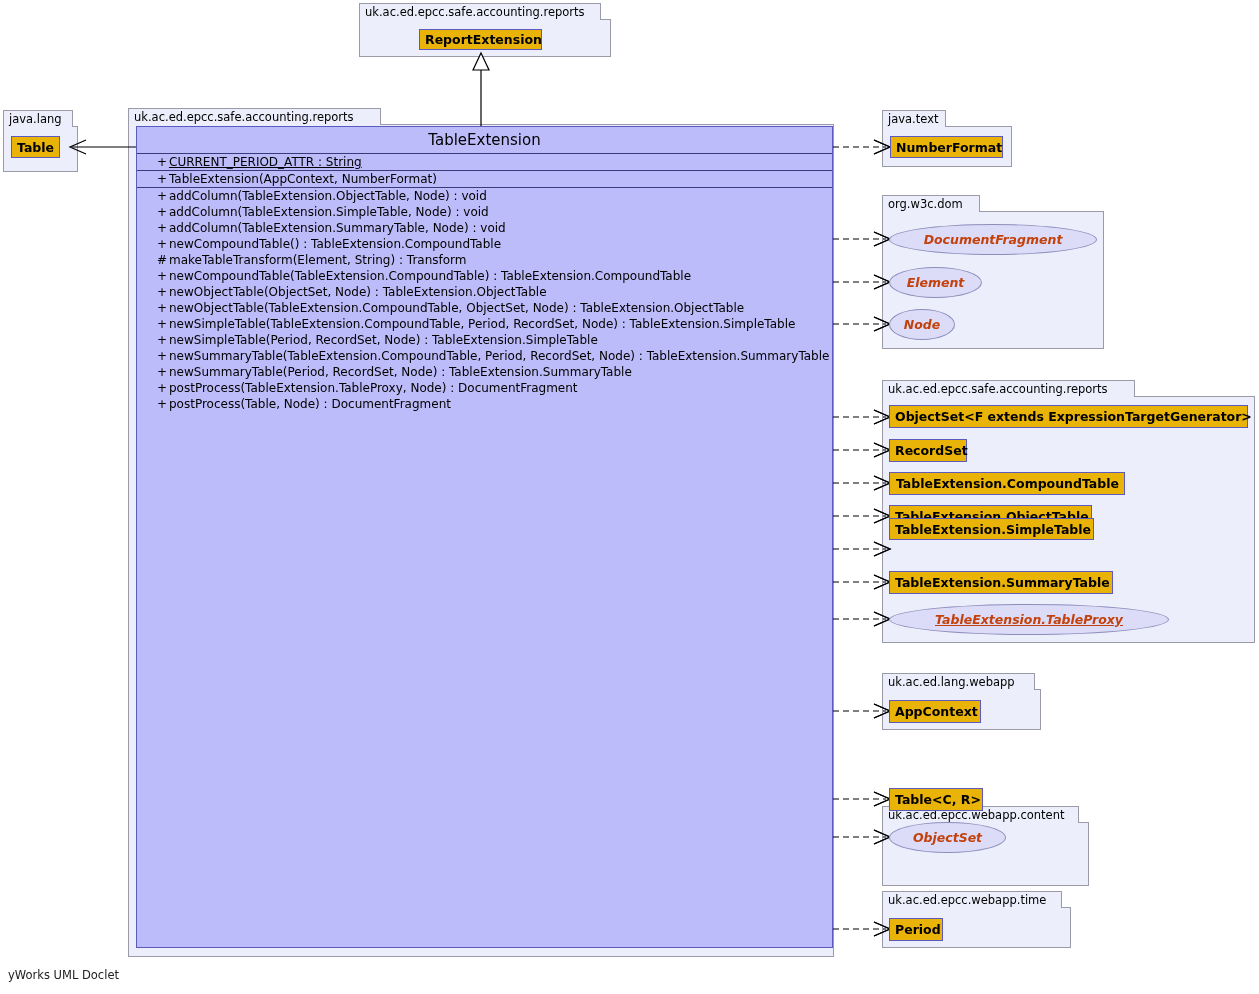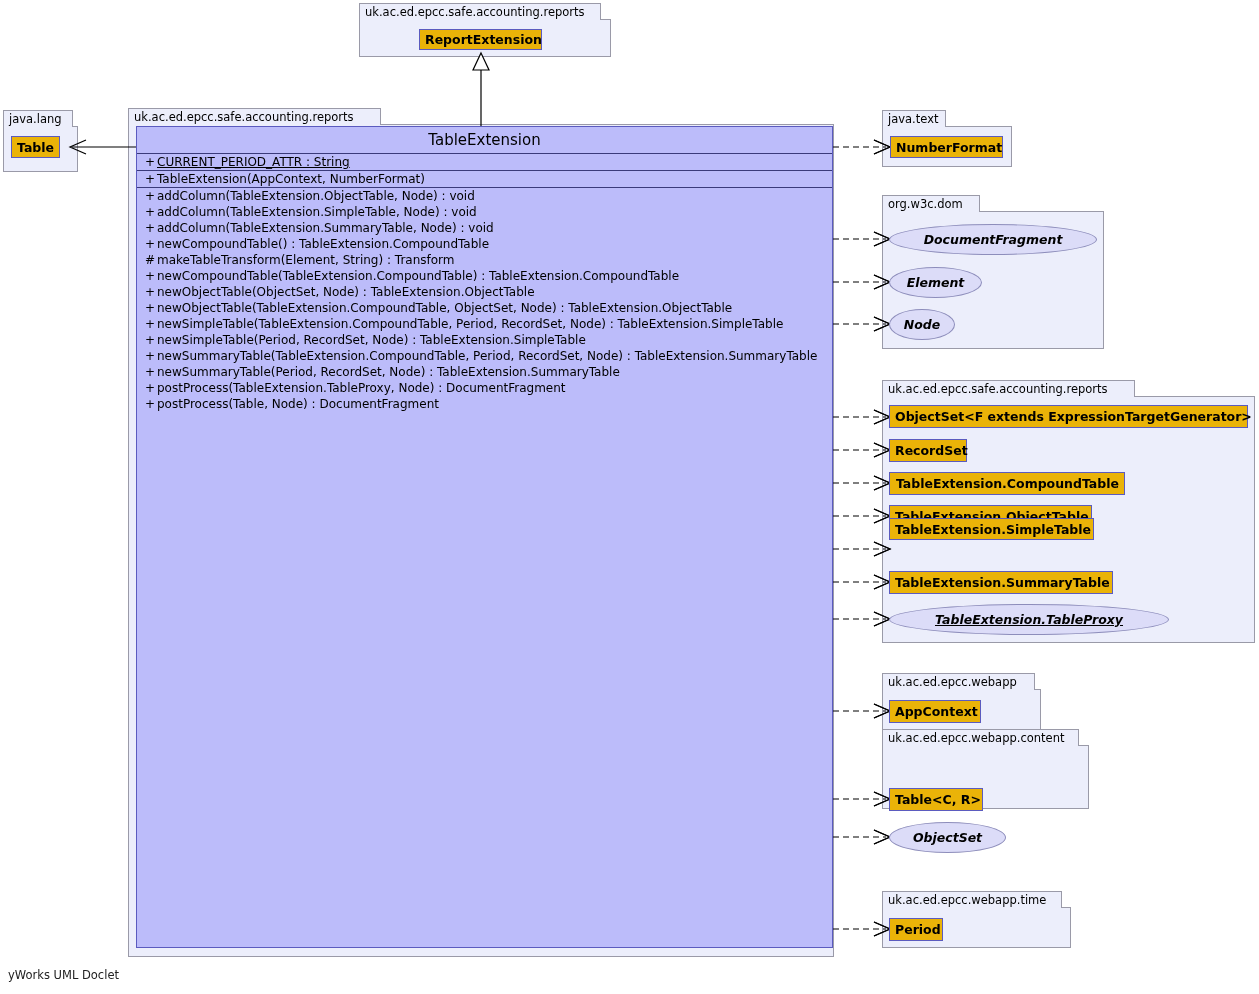--- a/index.html
+++ b/index.html
@@ -75,21 +75,21 @@
     position: absolute;
     box-sizing: border-box;
     background: #dcdcf8;
     border: 1px solid #8d8dbb;
     border-radius: 50%;
     font-size: 12.5px;
     font-weight: bold;
     font-style: italic;
     white-space: nowrap;
     text-align: center;
-    color: #000000;
+    color: #c2410c;
     z-index: 4;
   }
   
   .bigcls {
     position: absolute;
     box-sizing: border-box;
     background: #bcbcfa;
     border: 1px solid #5b5bbf;
     z-index: 4;
     overflow: hidden;
@@ -105,21 +105,21 @@
   }
   .bigcls .sect {
     border-bottom: 1px solid #3a3a7a;
   }
   .bigcls .sect.last { border-bottom: none; }
   .bigcls .row {
     height: 16px;
     line-height: 16px;
     font-size: 12px;
     white-space: nowrap;
-    padding-left: 8px;
+    padding-left: 20px;
   }
   .bigcls .row .vis {
     display: inline-block;
     width: 12px;
   }
   .bigcls .row .static { text-decoration: underline; }
   
   #footer {
     position: absolute;
     left: 8px;
@@ -299,27 +299,27 @@
   </div>
   <div class="cls" style="left:889px; top:571px; width:224px; height:23px; line-height:22px;">
     <span>TableExtension.SummaryTable</span>
   </div>
   <div class="iface" style="left:889px; top:604px; width:280px; height:31px; line-height:30px;text-decoration:underline;">
     <span>TableExtension.TableProxy</span>
   </div>
 
   <div class="pkg" style="left:882px; top:673px; width:159px; height:57px;">
     <div class="pkg-body"></div>
-    <div class="pkg-tab" style="width:153px;">uk.ac.ed.epcc.webapp</div>
+    <div class="pkg-tab" style="width:153px;">uk.ac.ed.lang.webapp</div>
   </div>
   <div class="cls" style="left:889px; top:700px; width:92px; height:23px; line-height:22px;">
     <span>AppContext</span>
   </div>
 
-  <div class="pkg" style="left:882px; top:729px; width:207px; height:80px;">
+  <div class="pkg" style="left:882px; top:806px; width:207px; height:80px;">
     <div class="pkg-body"></div>
     <div class="pkg-tab" style="width:197px;">uk.ac.ed.epcc.webapp.content</div>
   </div>
   <div class="cls" style="left:889px; top:788px; width:94px; height:23px; line-height:22px;">
     <span>Table&lt;C, R&gt;</span>
   </div>
   <div class="iface" style="left:889px; top:822px; width:117px; height:31px; line-height:30px;">
     <span>ObjectSet</span>
   </div>
 

